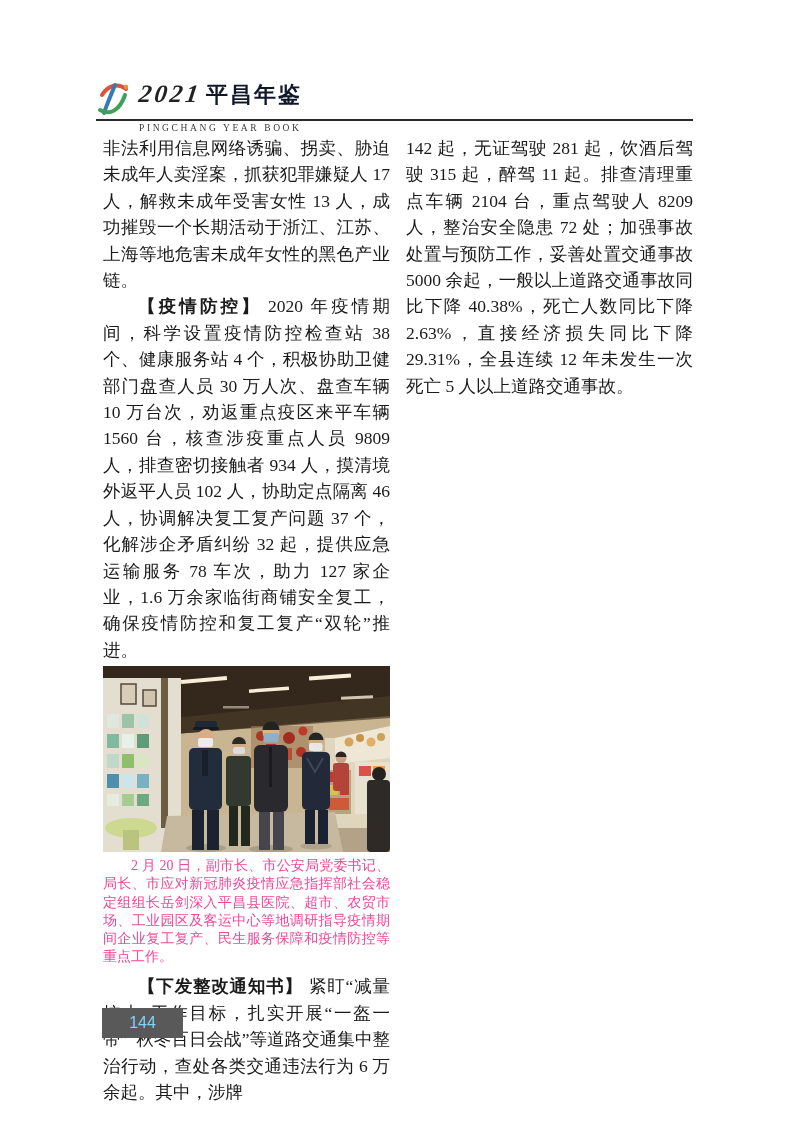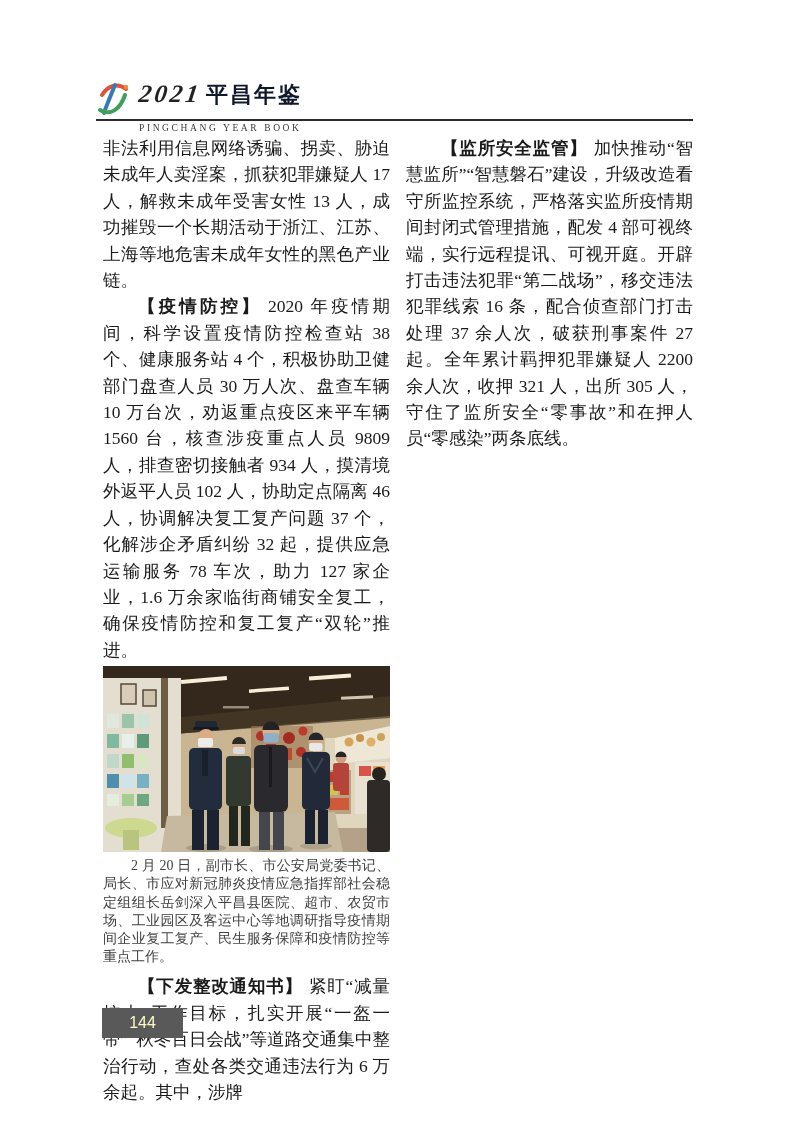--- a/index.html
+++ b/index.html
@@ -21,26 +21,26 @@
   .subtitle { font-size:9.5px; letter-spacing:2.6px; color:#3a3a3a; margin-top:13px; }
   .header-rule { position:absolute; left:96px; top:119px; width:597px; height:2px; background:#2b2b2b; }
   
   .columns { position:absolute; left:103px; top:135px; width:590px; display:flex; gap:16px; }
   .col { width:287px; font-size:17.5px; line-height:26.4px; text-align:justify; }
   p.body-para { text-indent:2em; }
   p.body-para.no-indent { text-indent:0; }
   .para-head { font-weight:bold; margin-right:0.35em;font-family:Liberation Serif, serif; }
   
   .photo { width:287px; height:186px; display:block; margin-top:3px; }
-  .caption { font-size:14px; line-height:18.2px; text-align:justify; text-indent:2em; margin-top:5px; color:#404040; }
+  .caption { font-size:14px; line-height:18.2px; text-align:justify; text-indent:2em; margin-top:5px; color:#ec4899; }
   p.after-caption { margin-top:7px; }
   
   .page-num {
     position:absolute; left:102px; top:1008px; width:81px; height:30px;
-    background:#595959; color:#fef9c3; display:flex; align-items:center; justify-content:center;
+    background:#595959; color:#7dd3fc; display:flex; align-items:center; justify-content:center;
     font-size:16px; font-family:"Liberation Sans", sans-serif;
   }
 </style>
 </head>
 <body>
 
 <div class="page">
 
   <div class="header">
     <svg width="36" height="38" viewBox="0 0 34 38" aria-hidden="true">
@@ -194,20 +194,20 @@
           <rect x="264" y="114" width="23" height="72" rx="4" fill="#2e2a28"></rect>
         </g>
       </svg>
 
       <p class="caption">2 月 20 日，副市长、市公安局党委书记、局长、市应对新冠肺炎疫情应急指挥部社会稳定组组长岳剑深入平昌县医院、超市、农贸市场、工业园区及客运中心等地调研指导疫情期间企业复工复产、民生服务保障和疫情防控等重点工作。</p>
 
       <p class="body-para after-caption"><span class="para-head">【下发整改通知书】</span><span>紧盯“减量控大”工作目标，扎实开展“一盔一带”“秋冬百日会战”等道路交通集中整治行动，查处各类交通违法行为 6 万余起。其中，涉牌</span></p>
     </div>
 
     <div class="col">
-      <p class="body-para"><span class="para-head">【监所安全监管】</span><span>加快推动“智慧监所”“智慧磐石”建设，升级改造看守所监控系统，严格落实监所疫情期间封闭式管理措施，配发 4 部可视终端，实行远程提讯、可视开庭。开辟打击违法犯罪“第二战场”，移交违法犯罪线索 16 条，配合侦查部门打击处理 37 余人次，破获刑事案件 27 起。全年累计羁押犯罪嫌疑人 2200 余人次，收押 321 人，出所 305 人，守住了监所安全“零事故”和在押人员“零感染”两条底线。</span></p>
+      <p class="body-para no-indent">142 起，无证驾驶 281 起，饮酒后驾驶 315 起，醉驾 11 起。排查清理重点车辆 2104 台，重点驾驶人 8209 人，整治安全隐患 72 处；加强事故处置与预防工作，妥善处置交通事故 5000 余起，一般以上道路交通事故同比下降 40.38%，死亡人数同比下降 2.63%，直接经济损失同比下降 29.31%，全县连续 12 年未发生一次死亡 5 人以上道路交通事故。</p>
     </div>
 
   </div>
 
   <div class="page-num">144</div>
 
 </div>
 
 </body></html>

